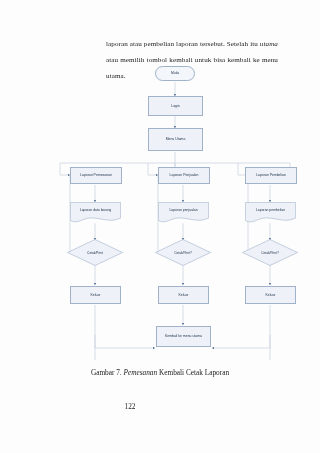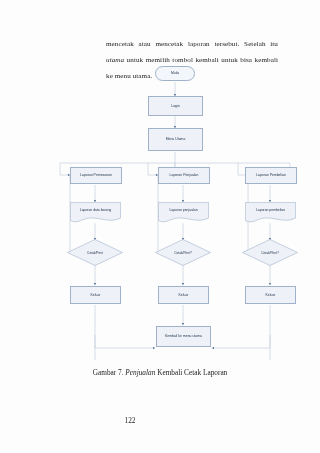--- a/index.html
+++ b/index.html
@@ -72,31 +72,31 @@
   .caption{
     position:absolute;left:0;top:368px;width:320px;
     text-align:center;
     font-size:7.3px;
     color:#1c1c1c;
   }
   .caption .it{font-style:italic;}
 
   
   .pageno{
-    position:absolute;left:0;top:416px;width:260px;
+    position:absolute;left:0;top:402px;width:260px;
     text-align:center;font-size:7.3px;color:#1c1c1c;
   }
 </style>
 </head>
 <body>
 
 <div class="page">
 
   <div class="para">
-    <span>mencetak atau mencetak laporan tersebut. Setelah itu </span><span class="it">utama</span><span> untuk</span>
+    <span>laporan atau pembelian laporan tersebut. Setelah itu </span><span class="it">utama</span><span> atau</span>
     <span>memilih tombol kembali untuk bisa kembali ke menu utama.</span>
   </div>
 
   <div class="flow">
 
     <svg width="320" height="300">
       <defs>
         <marker id="ar" markerWidth="5" markerHeight="5" refX="4.2" refY="2" orient="auto">
           <path d="M0,0 L4.6,2 L0,4 z" fill="#3c5a86"></path>
         </marker>
@@ -199,18 +199,18 @@
 
     <div class="node proc" style="left:70px;top:226px;width:51px;height:18px;">Keluar</div>
     <div class="node proc" style="left:158px;top:226px;width:51px;height:18px;">Keluar</div>
     <div class="node proc" style="left:245px;top:226px;width:51px;height:18px;">Keluar</div>
 
     <div class="node proc" style="left:156px;top:266px;width:55px;height:21px;">Kembali ke menu utama</div>
 
   </div>
 
   <div class="caption">
-    <span>Gambar 7. </span><span class="it">Penjualan</span><span> Kembali Cetak Laporan</span>
+    <span>Gambar 7. </span><span class="it">Pemesanan</span><span> Kembali Cetak Laporan</span>
   </div>
 
   <div class="pageno">122</div>
 
 </div>
 
 </body></html>

